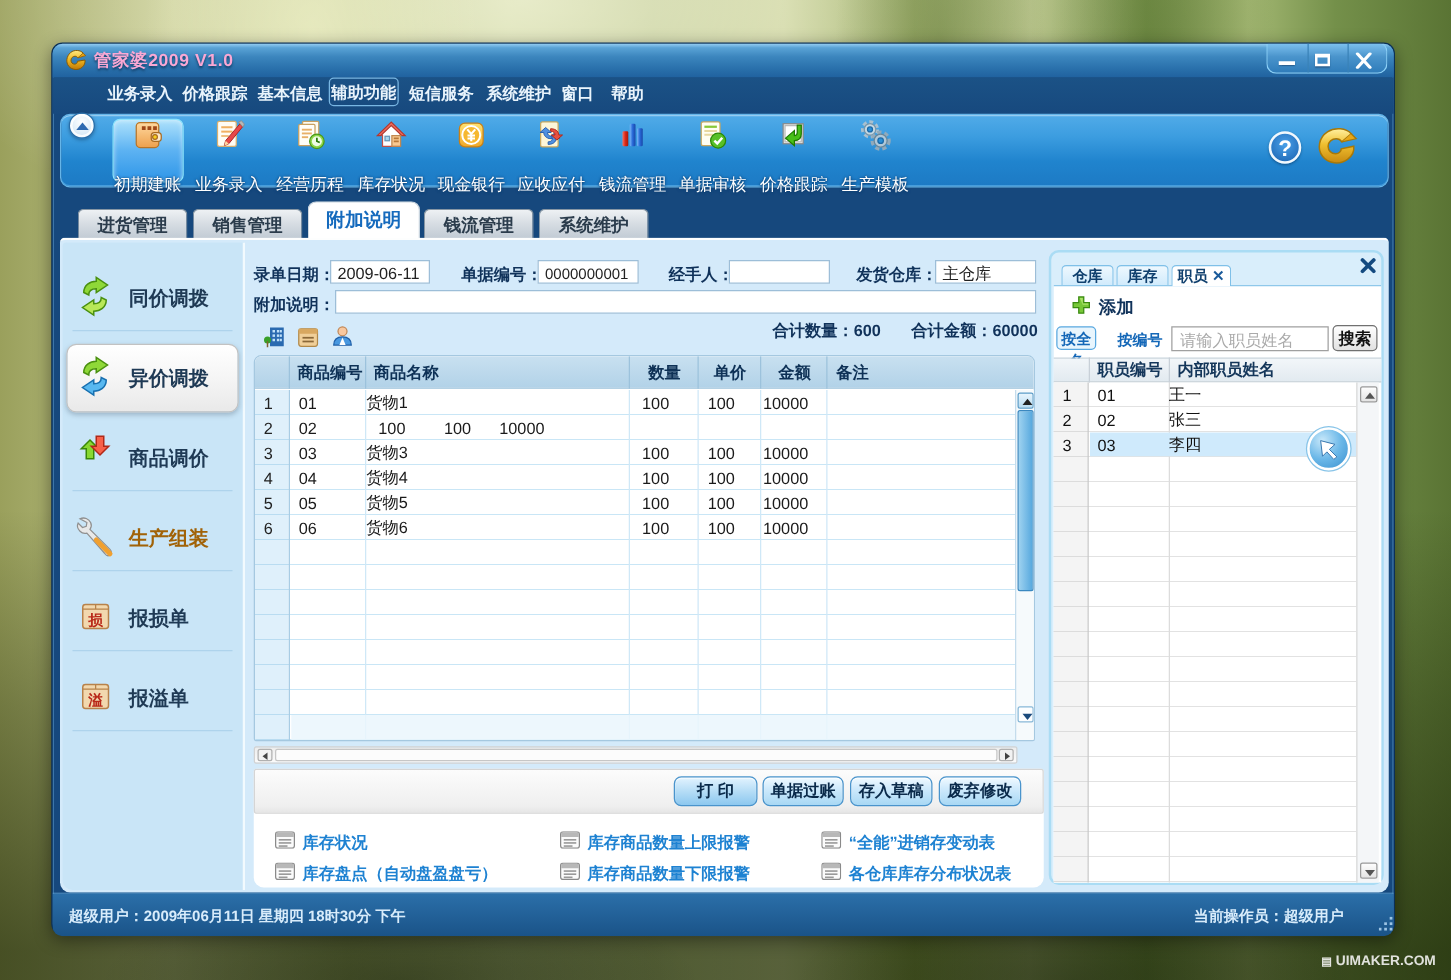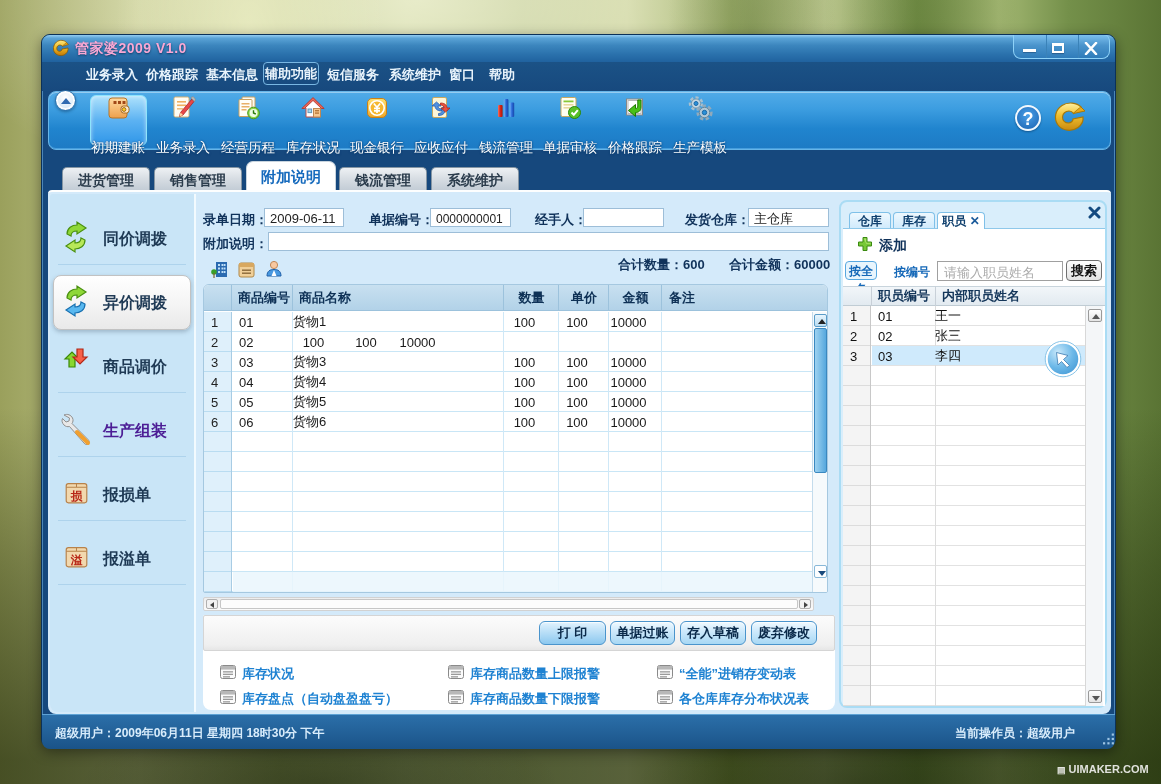--- a/index.html
+++ b/index.html
@@ -235,21 +235,21 @@
 <div style="position:absolute;left:55px;top:101px;font-size:16px;font-weight:bold;color:#1f3a55">异价调拨</div>
 <div style="position:absolute;left:11px;top:156px"><svg width="34" height="34" viewBox="0 0 34 34">
             <path d="M10 16 L17 9 L24 16 L20 16 L20 24 L14 24 L14 16 Z" fill="#88d830" stroke="#3a8808" stroke-width="1.2" transform="translate(-4,-5)"></path>
             <path d="M10 16 L17 9 L24 16 L20 16 L20 24 L14 24 L14 16 Z" fill="#f86048" stroke="#b02818" stroke-width="1.2" transform="translate(4,25) scale(1,-1)"></path>
           </svg></div>
 <div style="position:absolute;left:55px;top:165px;font-size:16px;font-weight:bold;color:#1f3a55">商品调价</div>
 <div style="position:absolute;left:11px;top:220px"><svg width="34" height="34" viewBox="0 0 34 34">
             <path d="M5 3 C8.5 1.5 12 3 13.5 6 C14.5 8 14 10 13 11.5 L29 27.5 C30.5 29 30.5 31 29 32 C27.5 33 26 32.5 25 31 L10.5 14.5 C8.5 15 6.5 14.5 5 13 C3 11 2.5 8.5 3.5 6.5 L7 10 L10 9 L10.5 6 Z" fill="#e8e8e8" stroke="#909090" stroke-width="1"></path>
             <path d="M18 20 L29 31" stroke="#f0a030" stroke-width="4" stroke-linecap="round"></path>
           </svg></div>
-<div style="position:absolute;left:55px;top:229px;font-size:16px;font-weight:bold;color:#4c1d95">生产组装</div>
+<div style="position:absolute;left:55px;top:229px;font-size:16px;font-weight:bold;color:#a16207">生产组装</div>
 <div style="position:absolute;left:16px;top:288px"><svg width="25" height="25" viewBox="0 0 34 34">
             <rect x="3" y="5" width="28" height="26" rx="3" fill="#f2d8ae" stroke="#b8824a" stroke-width="1.6"></rect>
             <path d="M3 10 L31 10 M17 5 L17 10" stroke="#b8824a" stroke-width="1.4" fill="none"></path>
             <text x="17" y="27" font-size="16" font-weight="bold" fill="#b82818" text-anchor="middle" font-family="Liberation Sans">损</text>
           </svg></div>
 <div style="position:absolute;left:55px;top:293px;font-size:16px;font-weight:bold;color:#1f3a55">报损单</div>
 <div style="position:absolute;left:16px;top:352px"><svg width="25" height="25" viewBox="0 0 34 34">
             <rect x="3" y="5" width="28" height="26" rx="3" fill="#f2d8ae" stroke="#b8824a" stroke-width="1.6"></rect>
             <path d="M3 10 L31 10 M17 5 L17 10" stroke="#b8824a" stroke-width="1.4" fill="none"></path>
             <text x="17" y="27" font-size="16" font-weight="bold" fill="#b82818" text-anchor="middle" font-family="Liberation Sans">溢</text>

